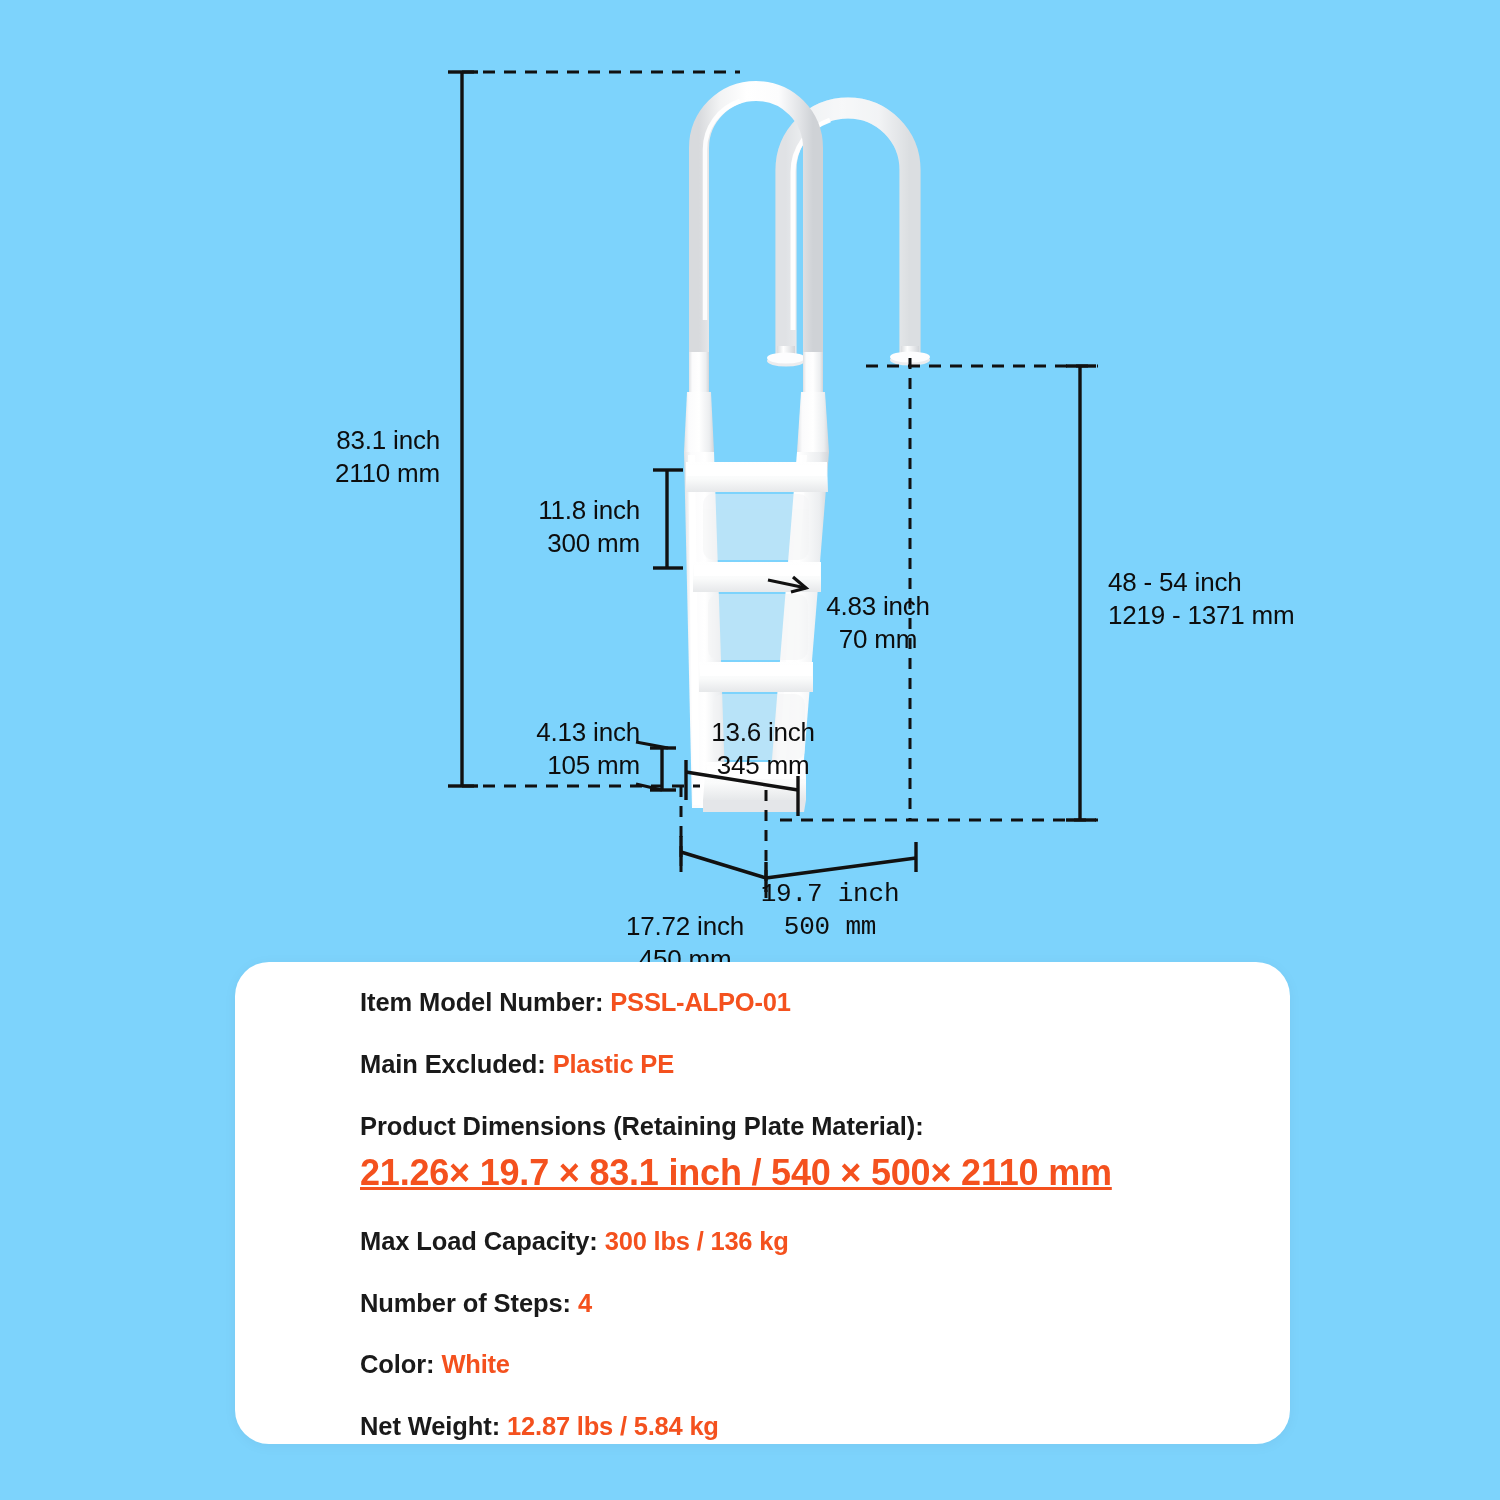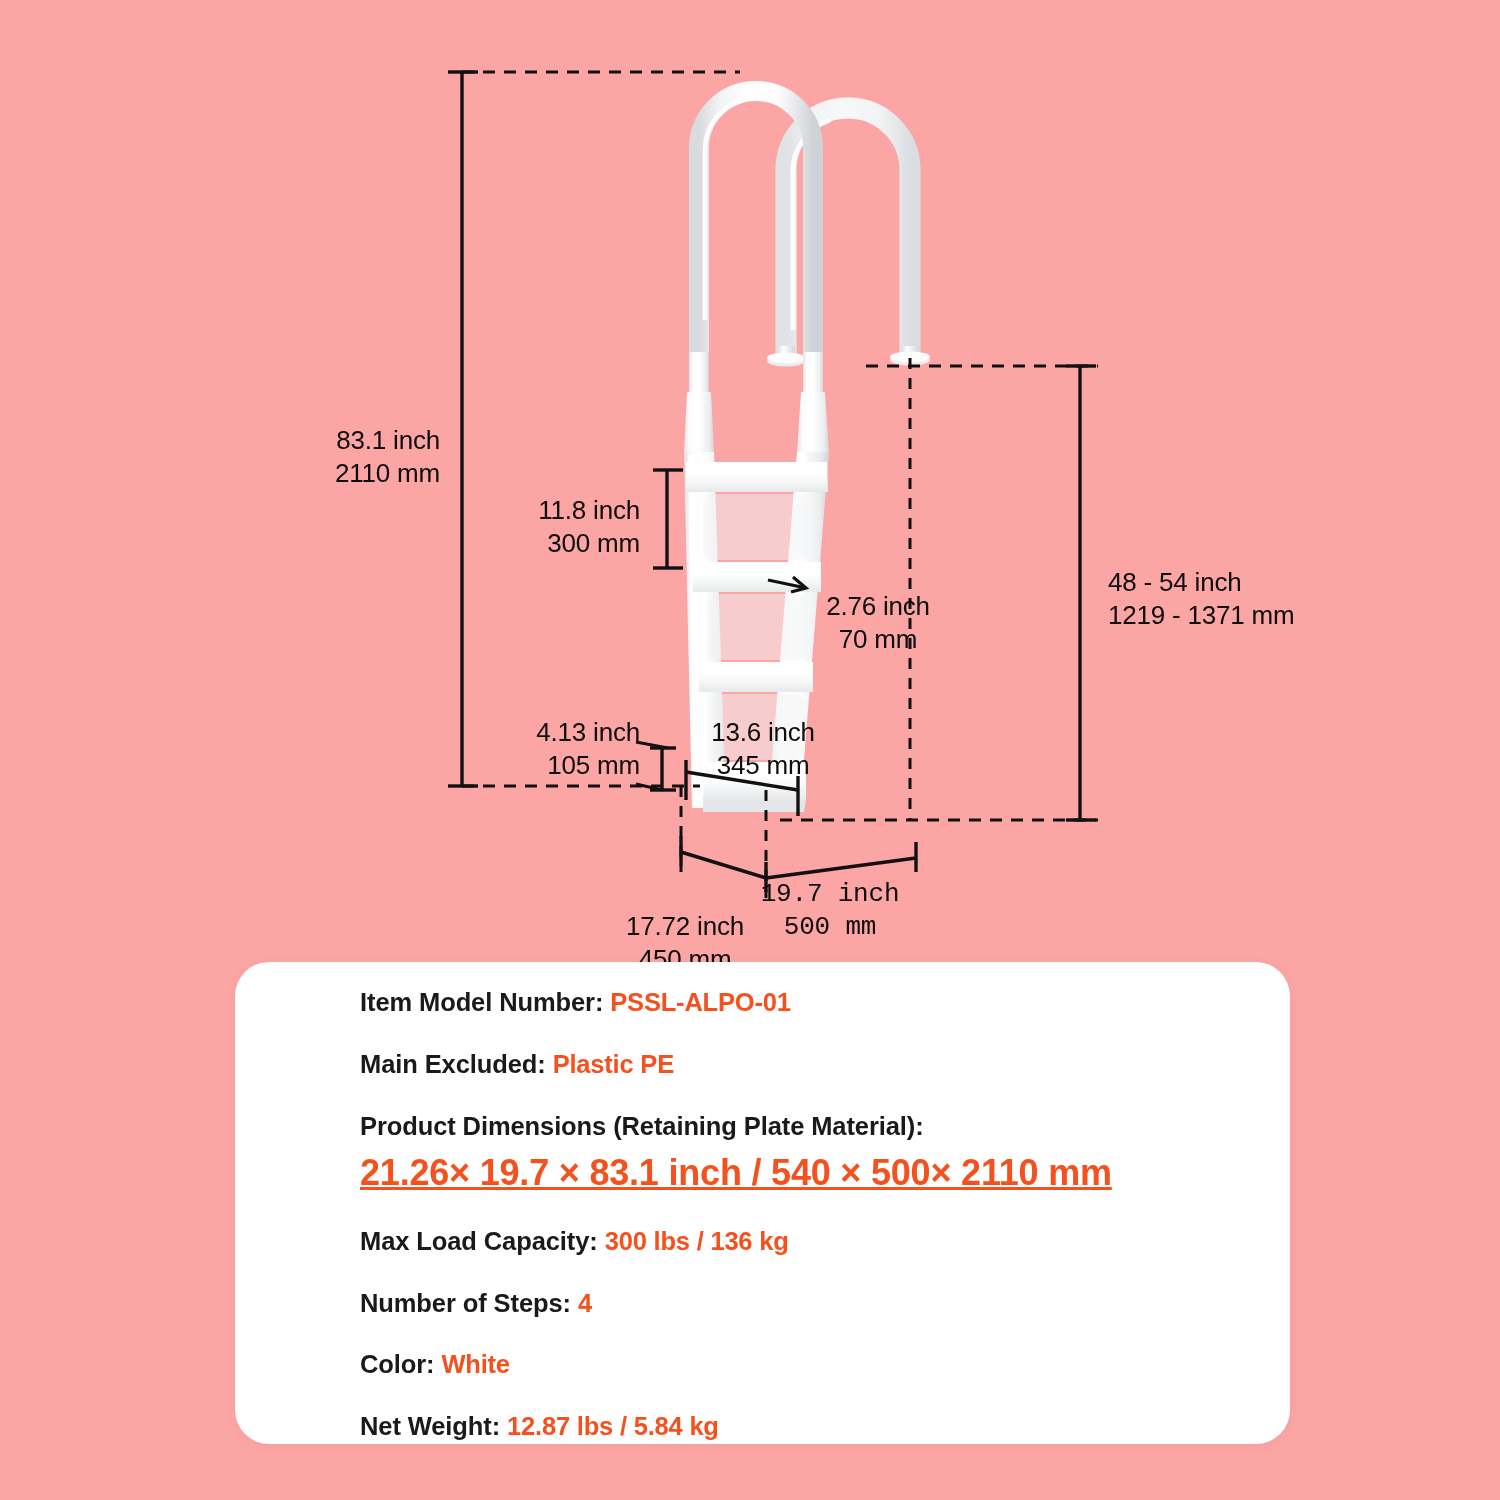--- a/index.html
+++ b/index.html
@@ -9,21 +9,21 @@
     width: 1500px;
     height: 1500px;
     background: #f4f4f4;
     font-family: "Liberation Sans", sans-serif;
   }
 
   #page {
     position: relative;
     width: 1500px;
     height: 1500px;
-    background: #fca5a5;
+    background: #7dd3fc;
     overflow: hidden;
   }
 
   
   #diagram {
     position: absolute;
     left: 0; top: 0;
     width: 1500px;
     height: 960px;
   }
@@ -230,21 +230,21 @@
         <line x1="766" y1="878" x2="916" y2="858" stroke-width="3.4"></line>
         <line x1="916" y1="842" x2="916" y2="872" stroke-width="3.4"></line>
         <line x1="766" y1="862" x2="766" y2="892" stroke-width="3.4"></line>
       </g>
     </svg>
 
     <div class="dim-label ta-right" style="left:240px; top:424px; width:200px;"><span>83.1 inch</span><br><span>2110 mm</span></div>
 
     <div class="dim-label ta-right" style="left:400px; top:494px; width:240px;text-align:right;"><span>11.8 inch</span><br><span>300 mm</span></div>
 
-    <div class="dim-label ta-center" style="left:788px; top:590px; width:180px;"><span>2.76 inch</span><br><span>70 mm</span></div>
+    <div class="dim-label ta-center" style="left:788px; top:590px; width:180px;"><span>4.83 inch</span><br><span>70 mm</span></div>
 
     <div class="dim-label ta-left" style="left:1108px; top:566px; width:300px;"><span>48 - 54 inch</span><br><span>1219 - 1371 mm</span></div>
 
     <div class="dim-label ta-right" style="left:400px; top:716px; width:240px;"><span>4.13 inch</span><br><span>105 mm</span></div>
 
     <div class="dim-label ta-center" style="left:668px; top:716px; width:190px;"><span>13.6 inch</span><br><span>345 mm</span></div>
 
     <div class="dim-label ta-center" style="left:590px; top:910px; width:190px;"><span>17.72 inch</span><br><span>450 mm</span></div>
 
     <div class="dim-label ta-center" style="left:740px; top:878px; width:180px;font-family:Liberation Mono, monospace;"><span>19.7 inch</span><br><span>500 mm</span></div>

